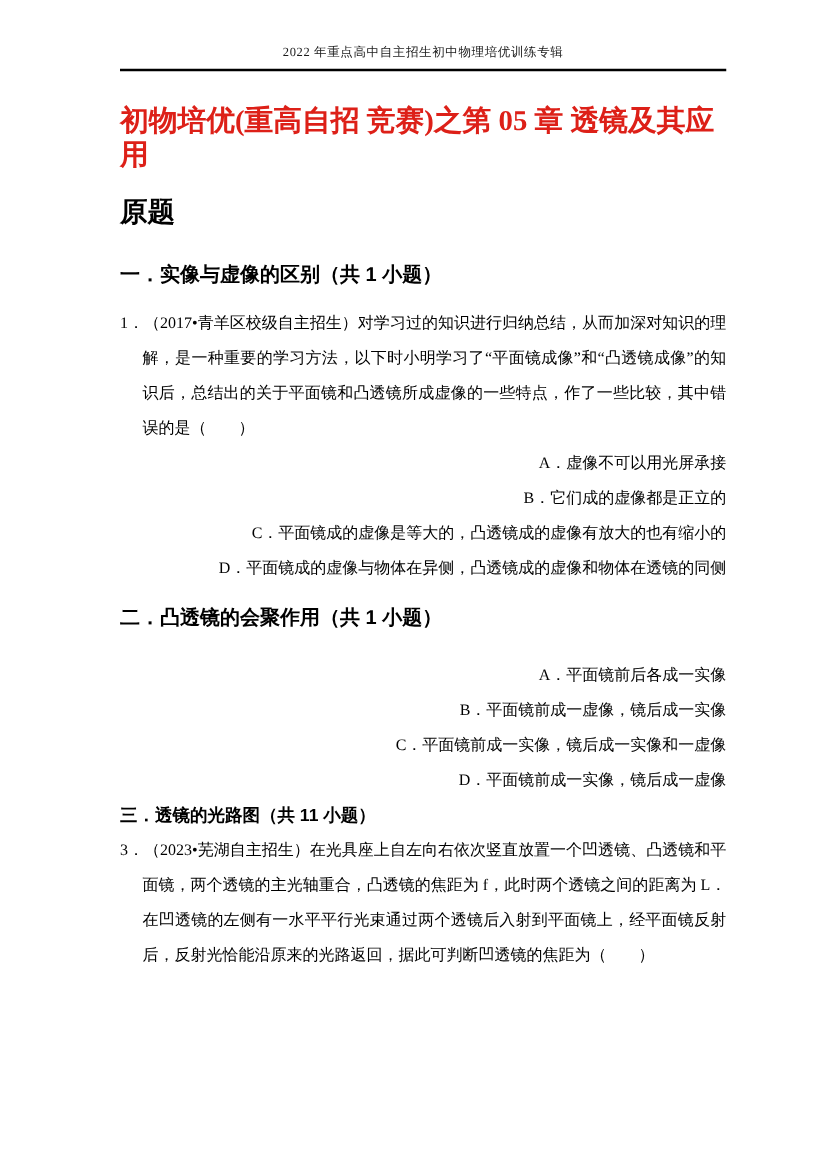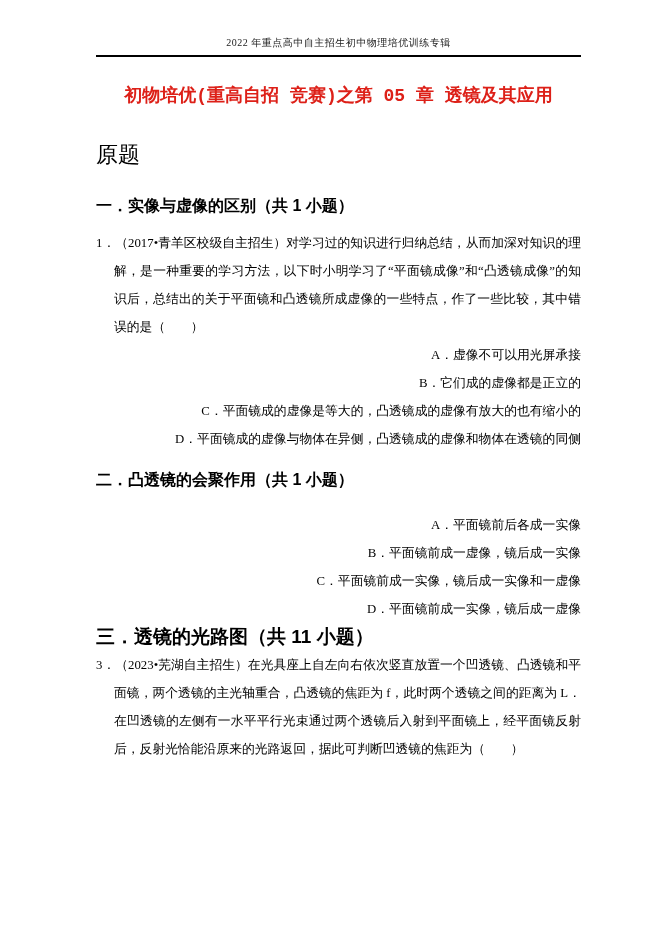--- a/index.html
+++ b/index.html
@@ -24,46 +24,46 @@
     letter-spacing: 0.5px;
     color: #1a1a1a;
   }
   .header-rule {
     margin-top: 5px;
     border-top: 2px solid #000000;
     height: 0;
   }
   .doc-title {
     margin-top: 26px;
-    text-align: center;
-    font-size: 18px;
+    text-align: left;
+    font-size: 23px;
     line-height: 27px;
     font-weight: bold;
     color: #dd2018; 
-    font-family: Liberation Mono, monospace;
+    font-family: Liberation Serif, serif;
   }
   .original-heading {
-    margin-top: 30px;
+    margin-top: 18px;
     font-size: 22px;
     line-height: 30px;
-    font-weight: 400;
+    font-weight: 700;
     font-family: "Liberation Serif", "DejaVu Serif", serif;
   }
   .sec-heading {
     margin-top: 25px;
     margin-bottom: 12px;
     font-size: 16px;
     line-height: 22px;
     font-weight: bold;
     font-family: "Liberation Sans", "DejaVu Sans", sans-serif;
   }
   .sec-heading.small {
     margin-top: 4px;
     margin-bottom: 4px;
-    font-size: 19px;
+    font-size: 14px;
     line-height: 20px;
   }
   .sec2-adjust { margin-top: 16px; margin-bottom: 20px; }
   .qtext {
     font-size: 12.8px;
     line-height: 28px;
   }
   .stem {
     margin: 0;
     padding-left: 18px;

